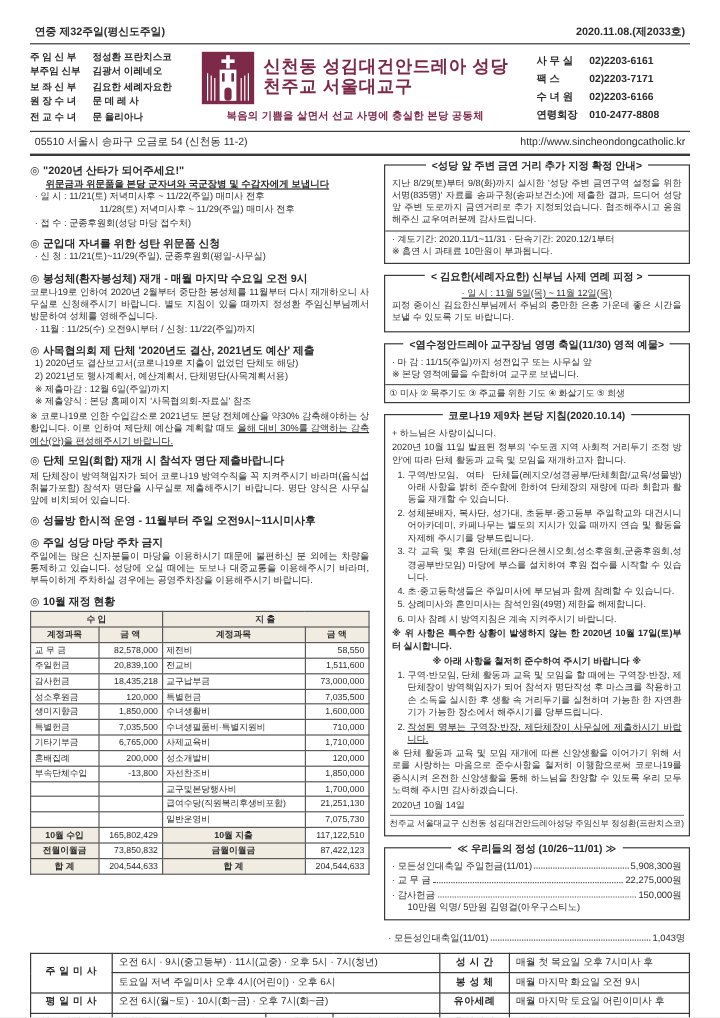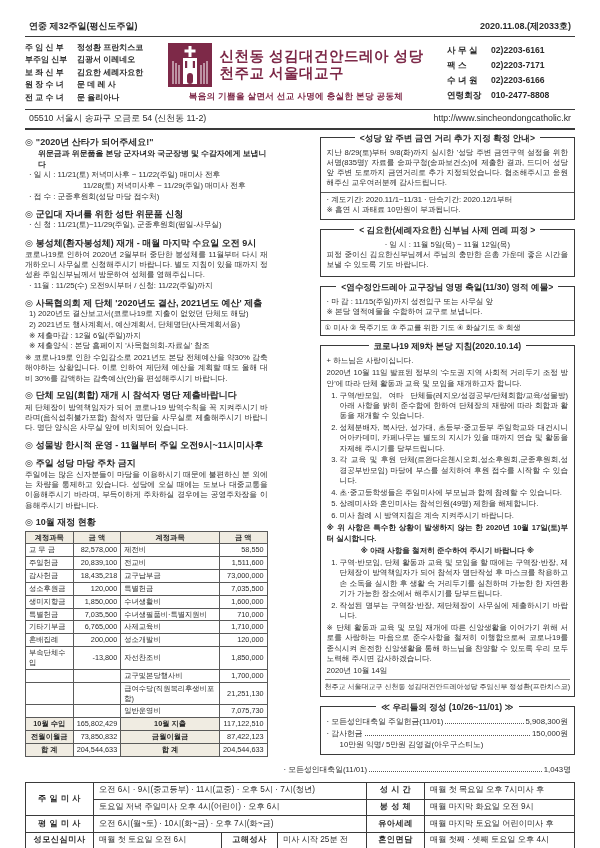--- a/index.html
+++ b/index.html
@@ -25,32 +25,32 @@
   .col-left { width:292px; }
   .col-right { flex:1; }
 
   .sec { margin-bottom:6.5px; }
   .sec-title { font-size:9px; font-weight:bold; line-height:1.25; }
   .marker { margin-right:3px; }
   .sec-sub { font-size:7.9px; font-weight:bold; padding-left:13px; }
   .sec-body { font-size:7.7px; line-height:1.33; text-align:justify; margin-top:1px; }
   .sec-line { font-size:7.7px; line-height:1.4; padding-left:4px; }
   .indent2 { padding-left:58px; }
-  .u { }
+  .u { text-decoration:underline; }
 
   
   table.fin { width:100%; border-collapse:collapse; font-size:7.3px; margin-top:2px; }
   table.fin td, table.fin th { border:1px solid #5a5a5a; padding:1px 3px; line-height:1.35; }
   table.fin th { background:#f0ece2; font-weight:bold; text-align:center; }
   table.fin td.amt { text-align:right; }
   tbody.fsum td { background:#fff; }
   tbody.fsum td:nth-child(odd) { background:#f0ece2; text-align:center; font-weight:bold; }
 
   
-  .box { border:1.5px solid #3a3a3a; padding:6px 6px 4px; margin-bottom:9px; font-size:7.6px; line-height:1.35;margin-left:40px; }
+  .box { border:1.5px solid #3a3a3a; padding:6px 6px 4px; margin-bottom:9px; font-size:7.6px; line-height:1.35; }
   .box-legend { margin:-11px auto 3px; background:#fff; padding:0 5px; width:fit-content; font-weight:bold; font-size:8.6px; white-space:nowrap; }
   .box p { text-align:justify; margin-bottom:2px; }
   .box .sep { border-top:1px solid #5a5a5a; margin:3px -6px 0; padding:2px 6px 0; }
   .strip { border-top:1px solid #5a5a5a; margin:3px -6px -4px; padding:2px 4px 2px; font-size:7.4px; white-space:nowrap; }
   .box ol { padding-left:13px; margin:2px 0; }
   .box ol li { margin-bottom:1.5px; text-align:justify; }
   .center { text-align:center !important; }
   .bold { font-weight:bold; }
   .r-date { text-align:center; margin-top:2px; }
   .signature { font-size:7px; text-align:center !important; border-top:1px solid #888; padding-top:2px; margin:3px -2px 0; white-space:nowrap; }
@@ -165,20 +165,24 @@
       <div class="sec">
         <div class="sec-title"><span class="marker">◎</span><span>주일 성당 마당 주차 금지</span></div>
         <div class="sec-body">주일에는 많은 신자분들이 마당을 이용하시기 때문에 불편하신 분 외에는 차량을 통제하고 있습니다. 성당에 오실 때에는 도보나 대중교통을 이용해주시기 바라며, 부득이하게 주차하실 경우에는 공영주차장을 이용해주시기 바랍니다.</div>
       </div>
 
       <div class="sec">
         <div class="sec-title"><span class="marker">◎</span><span>10월 재정 현황</span></div>
         <table class="fin">
           <thead>
             <tr>
+              <th colspan="2">수     입</th>
+              <th colspan="2">지     출</th>
+            </tr>
+            <tr>
               <th>계정과목</th>
               <th>금  액</th>
               <th>계정과목</th>
               <th>금  액</th>
             </tr>
           </thead>
           <tbody>
               <tr>
                 <td>교 무 금</td>
                 <td class="amt">82,578,000</td>
@@ -322,20 +326,25 @@
         <p class="r-date">2020년 10월 14일</p>
         <div class="signature">천주교 서울대교구 신천동 성김대건안드레아성당 주임신부 정성환(프란치스코)</div>
       </div>
 
       <div class="box">
         <div class="box-legend">≪ 우리들의 정성 (10/26~11/01) ≫</div>
         <div class="dotline">
             <span>· 모든성인대축일 주일헌금(11/01)</span>
             <span class="dotfill"></span>
             <span>5,908,300원</span>
+          </div>
+        <div class="dotline">
+            <span>· 교 무 금</span>
+            <span class="dotfill"></span>
+            <span>22,275,000원</span>
           </div>
         <div class="dotline">
             <span>· 감사헌금</span>
             <span class="dotfill"></span>
             <span>150,000원</span>
           </div>
         <div class="offer-extra">10만원 익명/ 5만원 김영걸(아우구스티노)</div>
       </div>
       <div class="dotline" style="padding:0 4px;">
           <span>· 모든성인대축일(11/01)</span>

